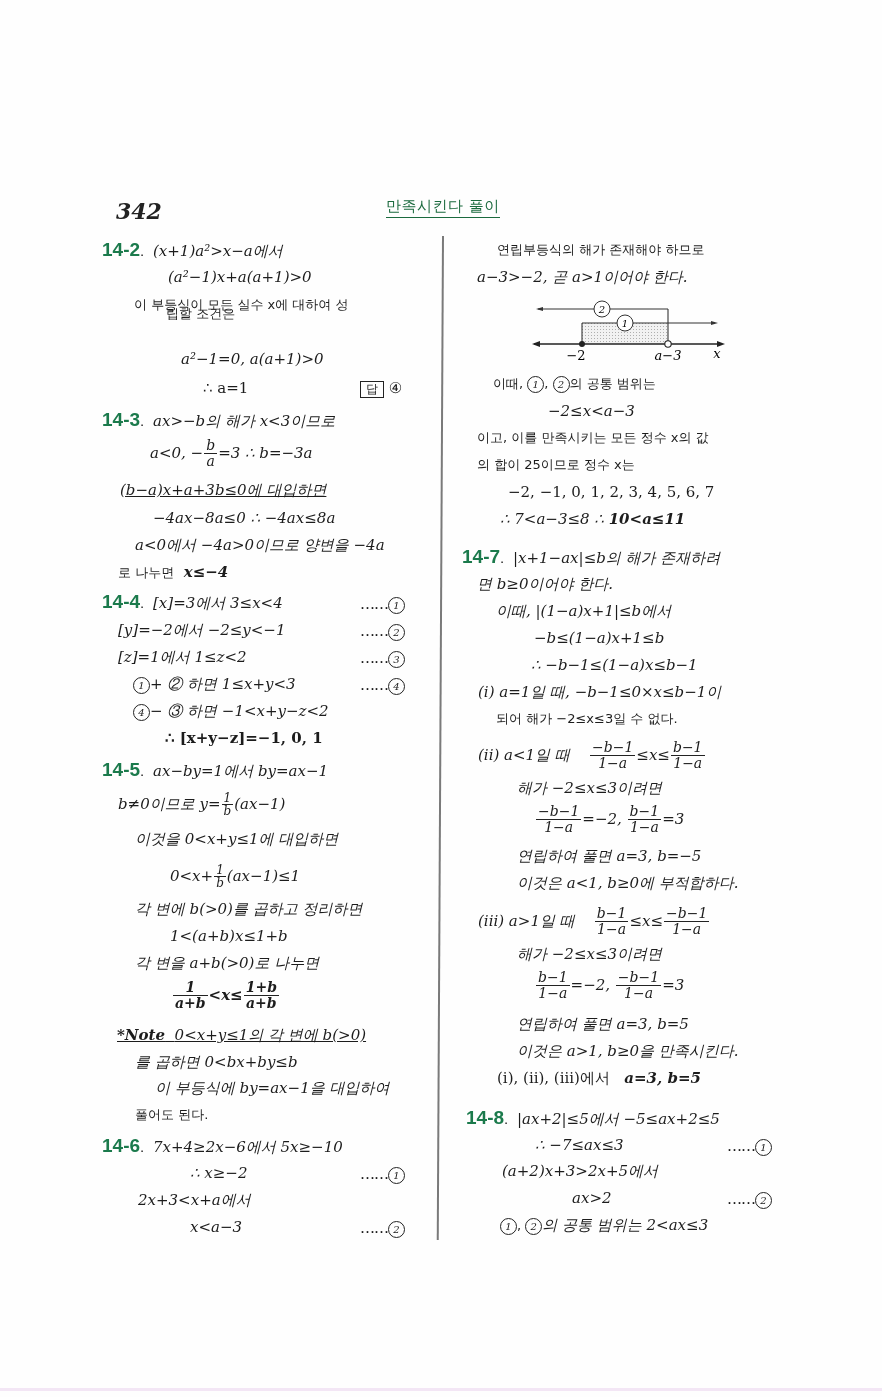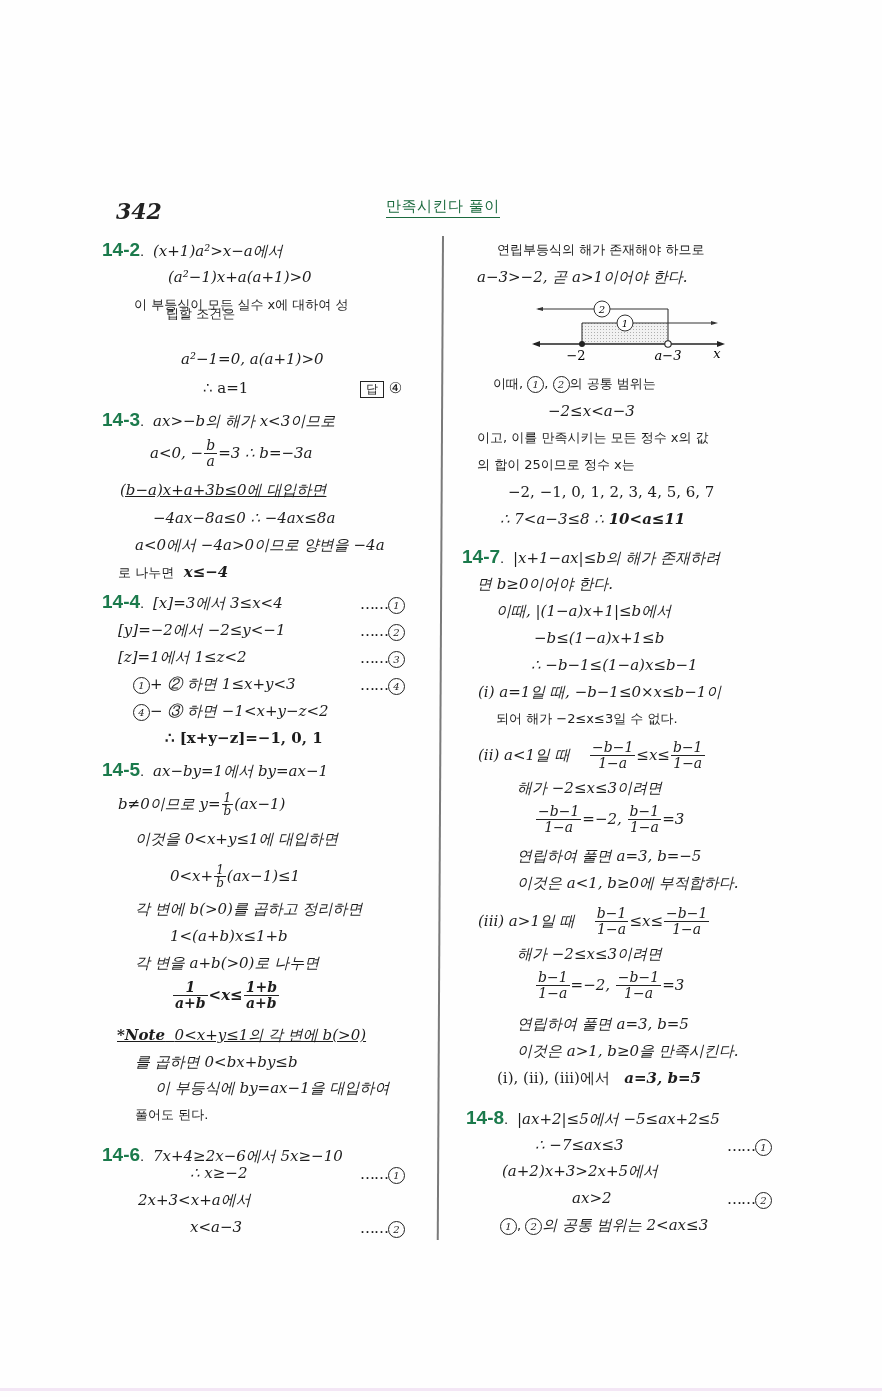--- a/index.html
+++ b/index.html
@@ -115,21 +115,21 @@
     <div class="line" style="left:117px;top:1025px;text-decoration:underline;">
       <span class="m note">*Note</span>&nbsp;
       <span class="m i">0&lt;x+y≤1의 각 변에 b(&gt;0)</span>
     </div>
     <div class="line m i" style="left:135px;top:1052px;">를 곱하면   0&lt;bx+by≤b</div>
     <div class="line m i" style="left:155px;top:1078px;">이 부등식에 by=ax−1을 대입하여</div>
     <div class="line k" style="left:135px;top:1105px;">풀어도 된다.</div>
   </div>
 
   <div>
-    <div class="line" style="left:102px;top:1136px;margin-top:9px;">
+    <div class="line" style="left:102px;top:1136px;">
       <span class="pnum"><span>14-6</span><span class="dot">.</span></span>
       <span class="m i">7x+4≥2x−6에서   5x≥−10</span>
     </div>
     <div class="line m i" style="left:190px;top:1163px;">∴ x≥−2</div>
     <div class="line m i" style="left:138px;top:1190px;">2x+3&lt;x+a에서</div>
     <div class="line m i" style="left:190px;top:1217px;">x&lt;a−3</div>
     <div class="line" style="left:360px;top:1164px;"><span class="dots">……</span><span class="circ">1</span></div>
     <div class="line" style="left:360px;top:1218px;"><span class="dots">……</span><span class="circ">2</span></div>
   </div>
 </div>

